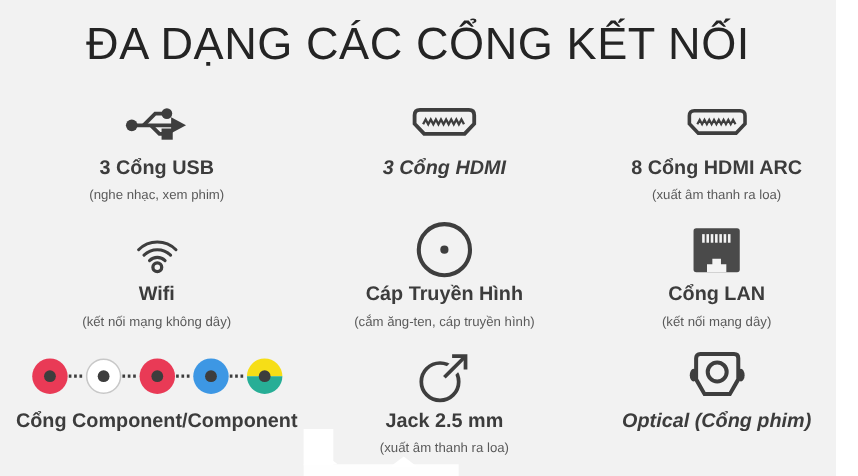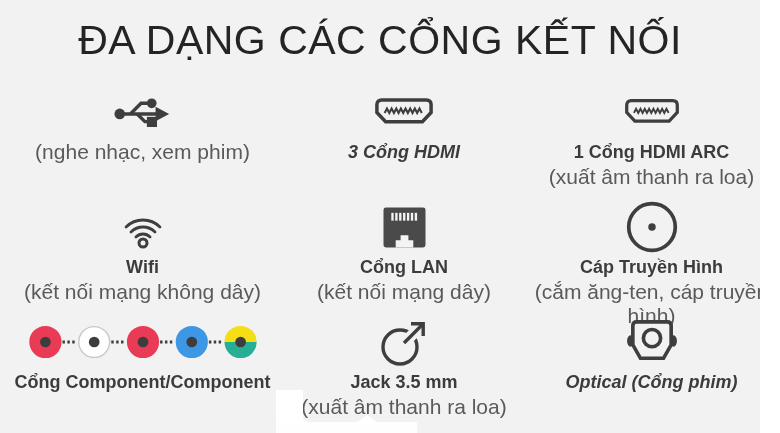--- a/index.html
+++ b/index.html
@@ -42,21 +42,21 @@
     justify-content:center;
     margin-bottom:2px;
   }
   .label{
     font-size:18px;
     font-weight:600;
     color:#3c3c3c;
     line-height:25px;
   }
   .sub{
-    font-size:21px;
+    font-size:12px;
     font-weight:400;
     color:#5a5a5a;
     line-height:24px;
   }
   .solo .label{font-style:italic;}
   .cutoff-rect{
     position:absolute;
     left:276px;top:390px;
     width:27px;height:33px;
     background:#ffffff;
@@ -91,86 +91,87 @@
         <svg width="60" height="42" viewBox="0 0 62 42">
           <circle cx="7" cy="23" r="5.5" fill="#3e3e3e"></circle>
           <line x1="11" y1="23" x2="46" y2="23" stroke="#3e3e3e" stroke-width="3.5"></line>
           <polygon points="44,15.5 58,23 44,30.5" fill="#3e3e3e"></polygon>
           <polyline points="18,23 29,12 37,12" fill="none" stroke="#3e3e3e" stroke-width="3.5"></polyline>
           <circle cx="40" cy="12" r="5" fill="#3e3e3e"></circle>
           <polyline points="25,23 33,31 38,31" fill="none" stroke="#3e3e3e" stroke-width="3.5"></polyline>
           <rect x="35" y="26" width="10.5" height="10.5" fill="#3e3e3e"></rect>
         </svg>
       </div>
+      <div class="label">3 Cổng USB</div>
       <div class="sub">(nghe nhạc, xem phim)</div>
     </div>
 
     <div class="cell solo">
       <div class="iconbox">
         <svg width="64" height="30" viewBox="0 0 66 31">
           <path d="M10,3 H56 Q61,3 61,8 V16 L52,25.5 H14 L5,16 V8 Q5,3 10,3 Z" fill="none" stroke="#3e3e3e" stroke-width="3.6"></path>
           <path d="M13,16.5 l2.4,-4.5 2.4,4.5 2.4,-4.5 2.4,4.5 2.4,-4.5 2.4,4.5 2.4,-4.5 2.4,4.5 2.4,-4.5 2.4,4.5 2.4,-4.5 2.4,4.5 2.4,-4.5 2.4,4.5 2.4,-4.5 2.4,4.5" fill="none" stroke="#3e3e3e" stroke-width="2.2"></path>
         </svg>
       </div>
       <div class="label">3 Cổng HDMI</div>
     </div>
 
     <div class="cell">
       <div class="iconbox">
         <svg width="60" height="28" viewBox="0 0 66 31">
           <path d="M10,3 H56 Q61,3 61,8 V16 L52,25.5 H14 L5,16 V8 Q5,3 10,3 Z" fill="none" stroke="#3e3e3e" stroke-width="3.6"></path>
           <path d="M13,16.5 l2.4,-4.5 2.4,4.5 2.4,-4.5 2.4,4.5 2.4,-4.5 2.4,4.5 2.4,-4.5 2.4,4.5 2.4,-4.5 2.4,4.5 2.4,-4.5 2.4,4.5 2.4,-4.5 2.4,4.5 2.4,-4.5 2.4,4.5" fill="none" stroke="#3e3e3e" stroke-width="2.2"></path>
         </svg>
       </div>
-      <div class="label">1 Cổng HDMI ARC</div>
+      <div class="label">8 Cổng HDMI ARC</div>
       <div class="sub">(xuất âm thanh ra loa)</div>
     </div>
 
     <div class="cell">
       <div class="iconbox">
         <svg width="54" height="46" viewBox="0 0 54 46">
           <path d="M10.03,23.03 A24,24 0 0 1 43.97,23.03" fill="none" stroke="#3e3e3e" stroke-width="2.8" stroke-linecap="round"></path>
           <path d="M14.98,27.98 A17,17 0 0 1 39.02,27.98" fill="none" stroke="#3e3e3e" stroke-width="2.8" stroke-linecap="round"></path>
           <path d="M19.93,32.93 A10,10 0 0 1 34.07,32.93" fill="none" stroke="#3e3e3e" stroke-width="2.8" stroke-linecap="round"></path>
           <circle cx="27" cy="39" r="4" fill="none" stroke="#3e3e3e" stroke-width="3"></circle>
         </svg>
       </div>
       <div class="label">Wifi</div>
       <div class="sub">(kết nối mạng không dây)</div>
+    </div>
+
+    <div class="cell">
+      <div class="iconbox">
+        <svg width="54" height="54" viewBox="0 0 58 58">
+          <circle cx="29" cy="29" r="25" fill="none" stroke="#3e3e3e" stroke-width="4"></circle>
+          <circle cx="29" cy="29" r="4" fill="#3e3e3e"></circle>
+        </svg>
+      </div>
+      <div class="label">Cáp Truyền Hình</div>
+      <div class="sub">(cắm ăng-ten, cáp truyền hình)</div>
     </div>
 
     <div class="cell">
       <div class="iconbox">
         <svg width="45" height="43" viewBox="0 0 46 44">
           <rect x="1.5" y="1.5" width="43" height="41" rx="2.5" fill="#4a4a4a"></rect>
           <g fill="#f4f4f4">
             <rect x="9.5" y="7" width="2.4" height="8"></rect>
             <rect x="13.5" y="7" width="2.4" height="8"></rect>
             <rect x="17.5" y="7" width="2.4" height="8"></rect>
             <rect x="21.5" y="7" width="2.4" height="8"></rect>
             <rect x="25.5" y="7" width="2.4" height="8"></rect>
             <rect x="29.5" y="7" width="2.4" height="8"></rect>
             <rect x="33.5" y="7" width="2.4" height="8"></rect>
           </g>
           <path d="M14,42.5 v-7.5 h5 v-5 h8 v5 h5 v7.5 z" fill="#f4f4f4"></path>
         </svg>
       </div>
       <div class="label">Cổng LAN</div>
       <div class="sub">(kết nối mạng dây)</div>
-    </div>
-
-    <div class="cell">
-      <div class="iconbox">
-        <svg width="54" height="54" viewBox="0 0 58 58">
-          <circle cx="29" cy="29" r="25" fill="none" stroke="#3e3e3e" stroke-width="4"></circle>
-          <circle cx="29" cy="29" r="4" fill="#3e3e3e"></circle>
-        </svg>
-      </div>
-      <div class="label">Cáp Truyền Hình</div>
-      <div class="sub">(cắm ăng-ten, cáp truyền hình)</div>
     </div>
 
     <div class="cell">
       <div class="iconbox">
         <svg width="244" height="40" viewBox="0 0 250 40">
           <g stroke-width="3" stroke-dasharray="2.5 2.5">
             <line x1="42.5" y1="20" x2="57.5" y2="20" stroke="#3d3d3d"></line>
             <line x1="92.5" y1="20" x2="107.5" y2="20" stroke="#3d3d3d"></line>
             <line x1="142.5" y1="20" x2="157.5" y2="20" stroke="#3d3d3d"></line>
             <line x1="192.5" y1="20" x2="207.5" y2="20" stroke="#3d3d3d"></line>
@@ -193,21 +194,21 @@
 
     <div class="cell">
       <div class="iconbox">
         <svg width="52" height="50" viewBox="0 0 52 50">
           <circle cx="22" cy="30" r="17" fill="none" stroke="#3e3e3e" stroke-width="3.4"></circle>
           <line x1="26" y1="26" x2="45" y2="7" stroke="#f2f2f2" stroke-width="11"></line>
           <line x1="26" y1="26" x2="44" y2="8" stroke="#3e3e3e" stroke-width="3.4"></line>
           <path d="M33,6.8 H45.2 V19" fill="none" stroke="#3e3e3e" stroke-width="3.4"></path>
         </svg>
       </div>
-      <div class="label">Jack 3.5 mm</div>
+      <div class="label">Jack 2.5 mm</div>
       <div class="sub">(xuất âm thanh ra loa)</div>
     </div>
 
     <div class="cell solo">
       <div class="iconbox">
         <svg width="52" height="46" viewBox="0 0 54 48">
           <ellipse cx="4.5" cy="23" rx="3.5" ry="6" fill="#3e3e3e"></ellipse>
           <ellipse cx="49.5" cy="23" rx="3.5" ry="6" fill="#3e3e3e"></ellipse>
           <path d="M11,3 H43 Q47,3 47,7 V27 L39,41 H15 L7,27 V7 Q7,3 11,3 Z" fill="#f2f2f2" stroke="#3e3e3e" stroke-width="3.8"></path>
           <circle cx="27" cy="20" r="9" fill="none" stroke="#3e3e3e" stroke-width="3.8"></circle>

